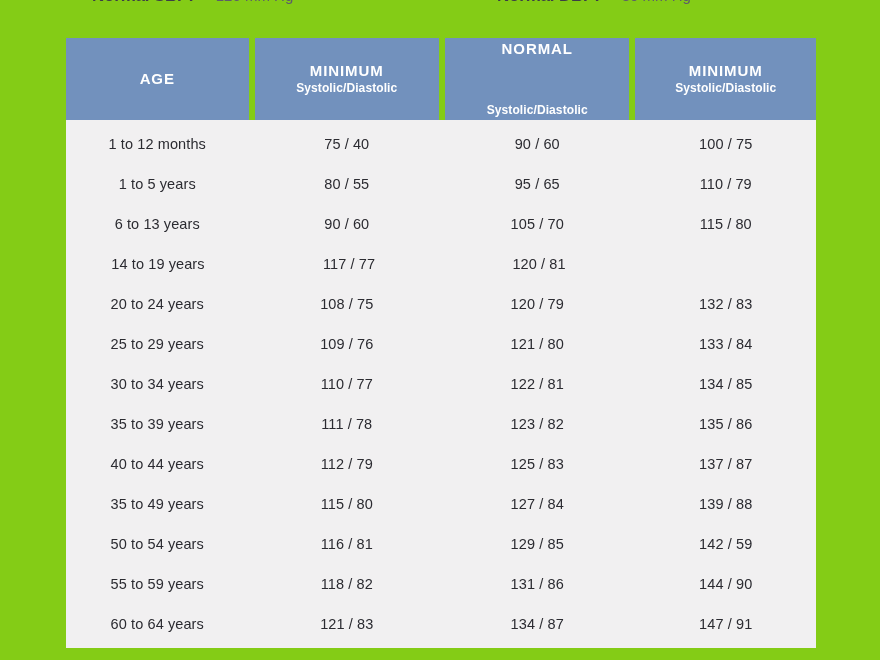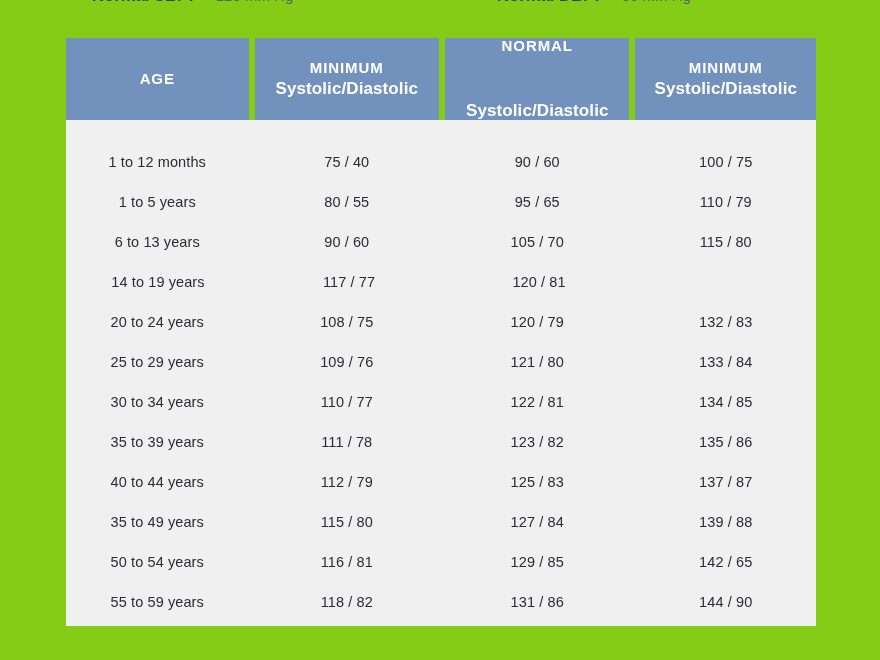--- a/index.html
+++ b/index.html
@@ -80,32 +80,32 @@
     line-height: 1.25;
     box-sizing: border-box;
     padding: 0 6px;
   }
   .th-main {
     font-size: 15px;
     font-weight: 700;
     letter-spacing: 0.9px;
   }
   .th-sub {
-    font-size: 17px;
+    font-size: 12px;
     font-weight: 700;
     letter-spacing: 0.1px;
   }
   .th.col-age    { width: 184px; }
   .th.col-min    { width: 186px; }
   .th.col-norm   { width: 186px; gap: 44px; }
   .th.col-max    { width: 182px; }
 
   .table-body {
     background: #f1f0f1;
-    padding-top: 22px;
+    padding-top: 4px;
     padding-bottom: 4px;
   }
   .tr {
     display: flex;
     height: 40px;
     align-items: center;
   }
   .td {
     text-align: center;
     font-size: 14.5px;
@@ -211,24 +211,30 @@
         <div class="tr">
           <div class="td col-age">35 to 49 years</div>
           <div class="td col-min">115 / 80</div>
           <div class="td col-norm">127 / 84</div>
           <div class="td col-max">139 / 88</div>
         </div>
         <div class="tr">
           <div class="td col-age">50 to 54 years</div>
           <div class="td col-min">116 / 81</div>
           <div class="td col-norm">129 / 85</div>
-          <div class="td col-max">142 / 65</div>
+          <div class="td col-max">142 / 59</div>
         </div>
         <div class="tr">
           <div class="td col-age">55 to 59 years</div>
           <div class="td col-min">118 / 82</div>
           <div class="td col-norm">131 / 86</div>
           <div class="td col-max">144 / 90</div>
         </div>
+        <div class="tr">
+          <div class="td col-age">60 to 64 years</div>
+          <div class="td col-min">121 / 83</div>
+          <div class="td col-norm">134 / 87</div>
+          <div class="td col-max">147 / 91</div>
+        </div>
       </div>
 
   </div>
 </div>
 
 </body></html>

